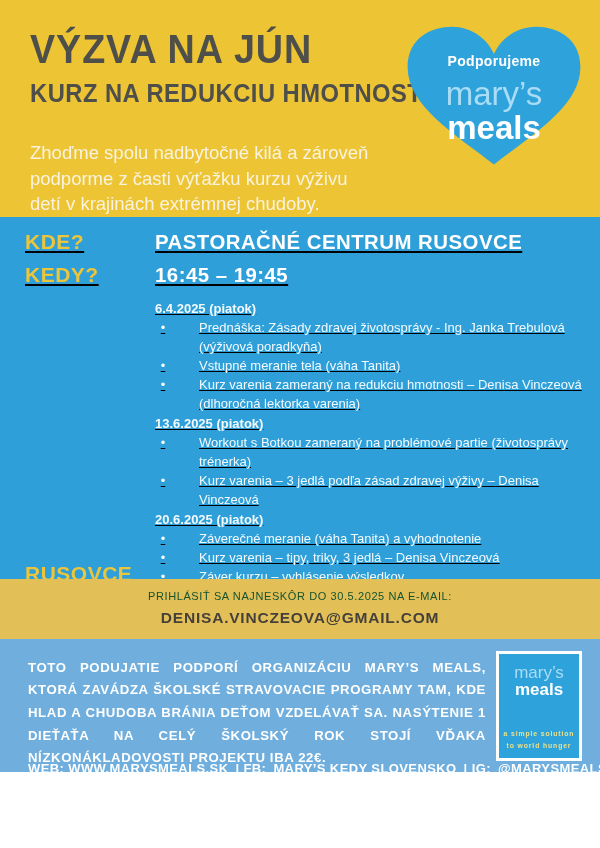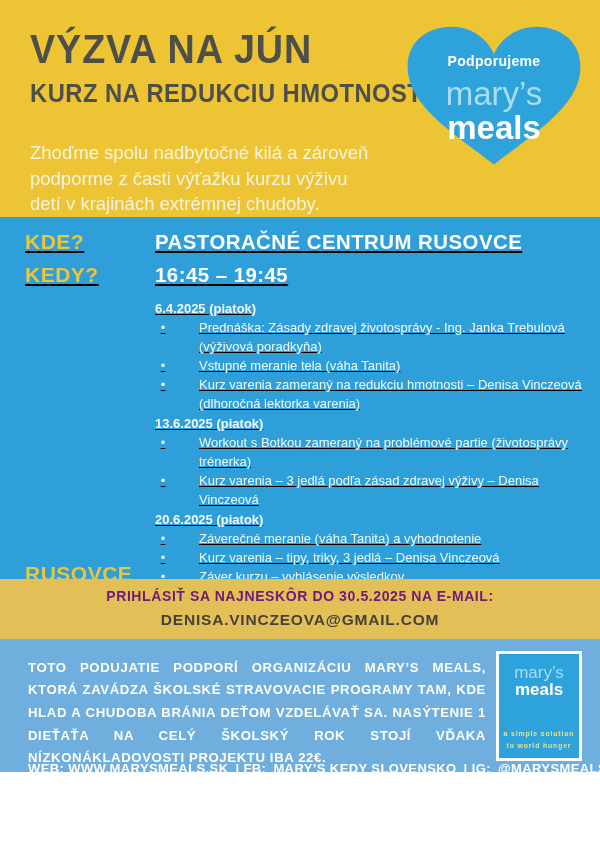--- a/index.html
+++ b/index.html
@@ -58,21 +58,21 @@
     width: 130px; flex: 0 0 140px; font-size: 24px; font-weight: 700; color: #D9DC4B;
     letter-spacing: 1px; white-space: nowrap;
   }
   .price-value { font-size: 24px; font-weight: 700; color: #FFFFFF; letter-spacing: 1px; }
 
   
   .section-band {
     height: 82px; background: #E3BF58; display: flex; flex-direction: column;
     align-items: center; justify-content: center; gap: 7px;
   }
-  .band-line-1 { font-size: 14px; font-weight: 700; color: #701a75; letter-spacing: 0.6px; }
+  .band-line-1 { font-size: 11px; font-weight: 400; color: #14532d; letter-spacing: 0.6px; }
   .band-line-2 { font-size: 15.5px; font-weight: 700; color: #45413A; letter-spacing: 0.8px; }
 
   
   .section-bottom { position: relative; height: 176px; background: #70AFDD; padding: 18px 28px 0; }
   .about-text {
     width: 458px; font-size: 13.2px; font-weight: 700; color: #FFFFFF;
     letter-spacing: 0.6px; line-height: 1.72; text-align: justify;
   }
   .logo-box {
     position: absolute; top: 12px; right: 18px; width: 86px; height: 110px;

